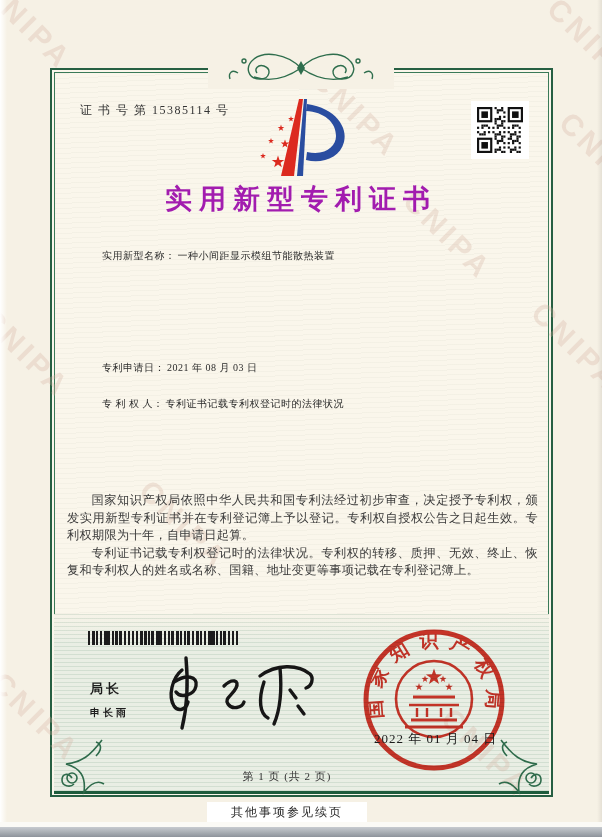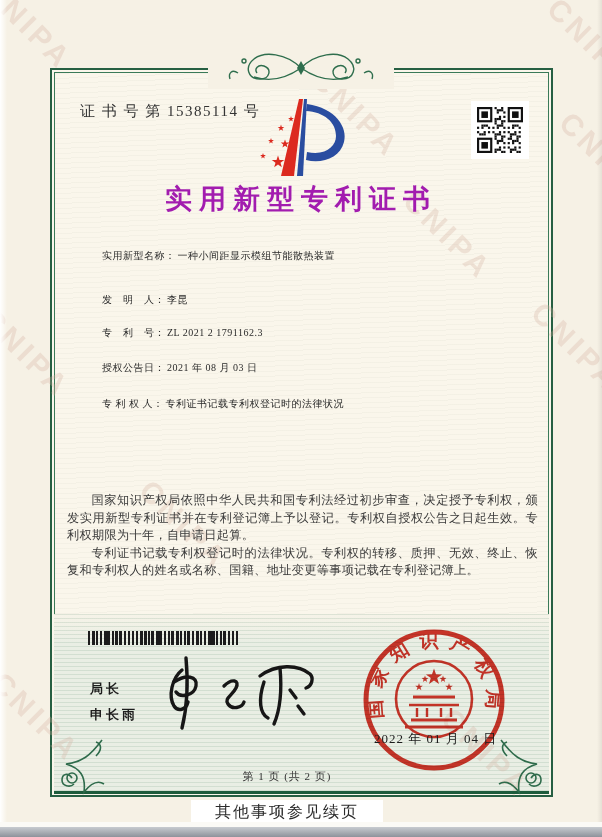--- a/index.html
+++ b/index.html
@@ -34,21 +34,21 @@
   .guilloche{position:absolute;left:54px;top:614px;width:495px;height:180px;z-index:2;
     background:
       repeating-linear-gradient(180deg,rgba(90,140,110,.16) 0 1px,transparent 1px 4px),
       linear-gradient(180deg,#f6f3e8,#e9eee4 30px);}
   .ornament{position:absolute;z-index:4;}
   .ornament-top{left:208px;top:47px;}
   .corner-left{left:52px;top:738px;}
   .corner-right{left:497px;top:738px;transform:scaleX(-1);}
 
   
-  .cert-no{position:absolute;left:80px;top:102px;font-size:15px;letter-spacing:1.5px;z-index:4;color:#333;}
+  .cert-no{position:absolute;left:80px;top:102px;font-size:12px;letter-spacing:1.5px;z-index:4;color:#333;}
   .qr{position:absolute;left:471px;top:101px;width:58px;height:58px;background:#fff;z-index:4;
     display:flex;align-items:center;justify-content:center;}
   .logo{position:absolute;left:248px;top:94px;z-index:4;}
   .title{position:absolute;left:0;right:0;top:181px;text-align:center;z-index:4;
     font-size:27px;font-weight:bold;letter-spacing:7px;color:#a21caf;}
 
   
   .field-row{position:absolute;left:102px;font-size:10px;letter-spacing:.5px;z-index:4;
     white-space:nowrap;color:#2b2b2b;font-family:Liberation Serif, serif;}
   .field-row .val{margin-left:2px;}
@@ -60,34 +60,34 @@
   .body-text p{margin:0;text-indent:2em;}
 
   
   .barcode{position:absolute;left:88px;top:631px;width:152px;height:14px;z-index:4;
     background-image:
       repeating-linear-gradient(90deg,#1c1c1c 0 2px,rgba(0,0,0,0) 2px 4px),
       repeating-linear-gradient(90deg,#1c1c1c 0 1px,rgba(0,0,0,0) 1px 9px),
       repeating-linear-gradient(90deg,rgba(0,0,0,0) 0 5px,#1c1c1c 5px 7px,rgba(0,0,0,0) 7px 13px);}
   .bureau-title{position:absolute;left:90px;top:680px;font-size:13px;font-weight:600;
     letter-spacing:3px;z-index:4;color:#1d1d1d;}
-  .bureau-name{position:absolute;left:90px;top:706px;font-size:13px;font-weight:600;
+  .bureau-name{position:absolute;left:90px;top:706px;font-size:10px;font-weight:600;
     letter-spacing:3px;z-index:4;color:#1d1d1d;}
   .signature{position:absolute;left:152px;top:652px;z-index:4;}
 
   .seal{position:absolute;left:361px;top:627px;width:146px;height:146px;z-index:5;
     opacity:.92;mix-blend-mode:multiply;}
   .seal-date{position:absolute;left:374px;top:730px;font-size:13px;letter-spacing:1px;
     z-index:6;color:#1c1c1c;white-space:nowrap;}
 
   .page-info{position:absolute;left:0;right:0;top:769px;text-align:center;font-size:11px;
     letter-spacing:1px;z-index:4;color:#333;transform:translateX(-14px);}
   .continuation{position:absolute;left:0;right:0;top:802px;text-align:center;z-index:4;
     transform:translateX(-14px);}
-  .continuation span{background:#ffffff;padding:3px 24px;font-size:16px;letter-spacing:2px;color:#2b2b2b;}
+  .continuation span{background:#ffffff;padding:3px 24px;font-size:12px;letter-spacing:2px;color:#2b2b2b;}
 </style>
 </head>
 <body>
 
 <div class="page">
 
   <span class="wm" style="left:-28px;top:8px">CNIPA</span>
   <span class="wm" style="left:300px;top:96px">CNIPA</span>
   <span class="wm" style="left:536px;top:26px">CNIPA</span>
   <span class="wm" style="left:392px;top:218px">CNIPA</span>
@@ -266,28 +266,22 @@
       <polygon points="15.0,59.0 15.7,61.0 17.9,61.1 16.1,62.4 16.8,64.4 15.0,63.2 13.2,64.4 13.9,62.4 12.1,61.1 14.3,61.0"></polygon>
       <polygon points="30.0,61.5 31.5,65.9 36.2,66.0 32.5,68.8 33.8,73.3 30.0,70.6 26.2,73.3 27.5,68.8 23.8,66.0 28.5,65.9"></polygon>
     </g>
   </svg>
 
   <div class="title">实用新型专利证书</div>
 
   <div class="field-row" style="top:249px">
     <span>实用新型名称：</span><span class="val">一种小间距显示模组节能散热装置</span>
   </div>
-  <div class="field-row" style="top:293px">
-    <span>发　明　人：</span><span class="val">李昆</span>
-  </div>
-  <div class="field-row" style="top:326px">
-    <span>专　利　号：</span><span class="val">ZL 2021 2 1791162.3</span>
-  </div>
   <div class="field-row" style="top:361px">
-    <span>授权公告日：</span><span class="val">2021 年 08 月 03 日</span>
+    <span>专利申请日：</span><span class="val">2021 年 08 月 03 日</span>
   </div>
   <div class="field-row" style="top:397px">
     <span>专 利 权 人：</span><span class="val">专利证书记载专利权登记时的法律状况</span>
   </div>
 
   <div class="body-text">
     <p>国家知识产权局依照中华人民共和国专利法经过初步审查，决定授予专利权，颁发实用新型专利证书并在专利登记簿上予以登记。专利权自授权公告之日起生效。专利权期限为十年，自申请日起算。</p>
     <p>专利证书记载专利权登记时的法律状况。专利权的转移、质押、无效、终止、恢复和专利权人的姓名或名称、国籍、地址变更等事项记载在专利登记簿上。</p>
   </div>
 

